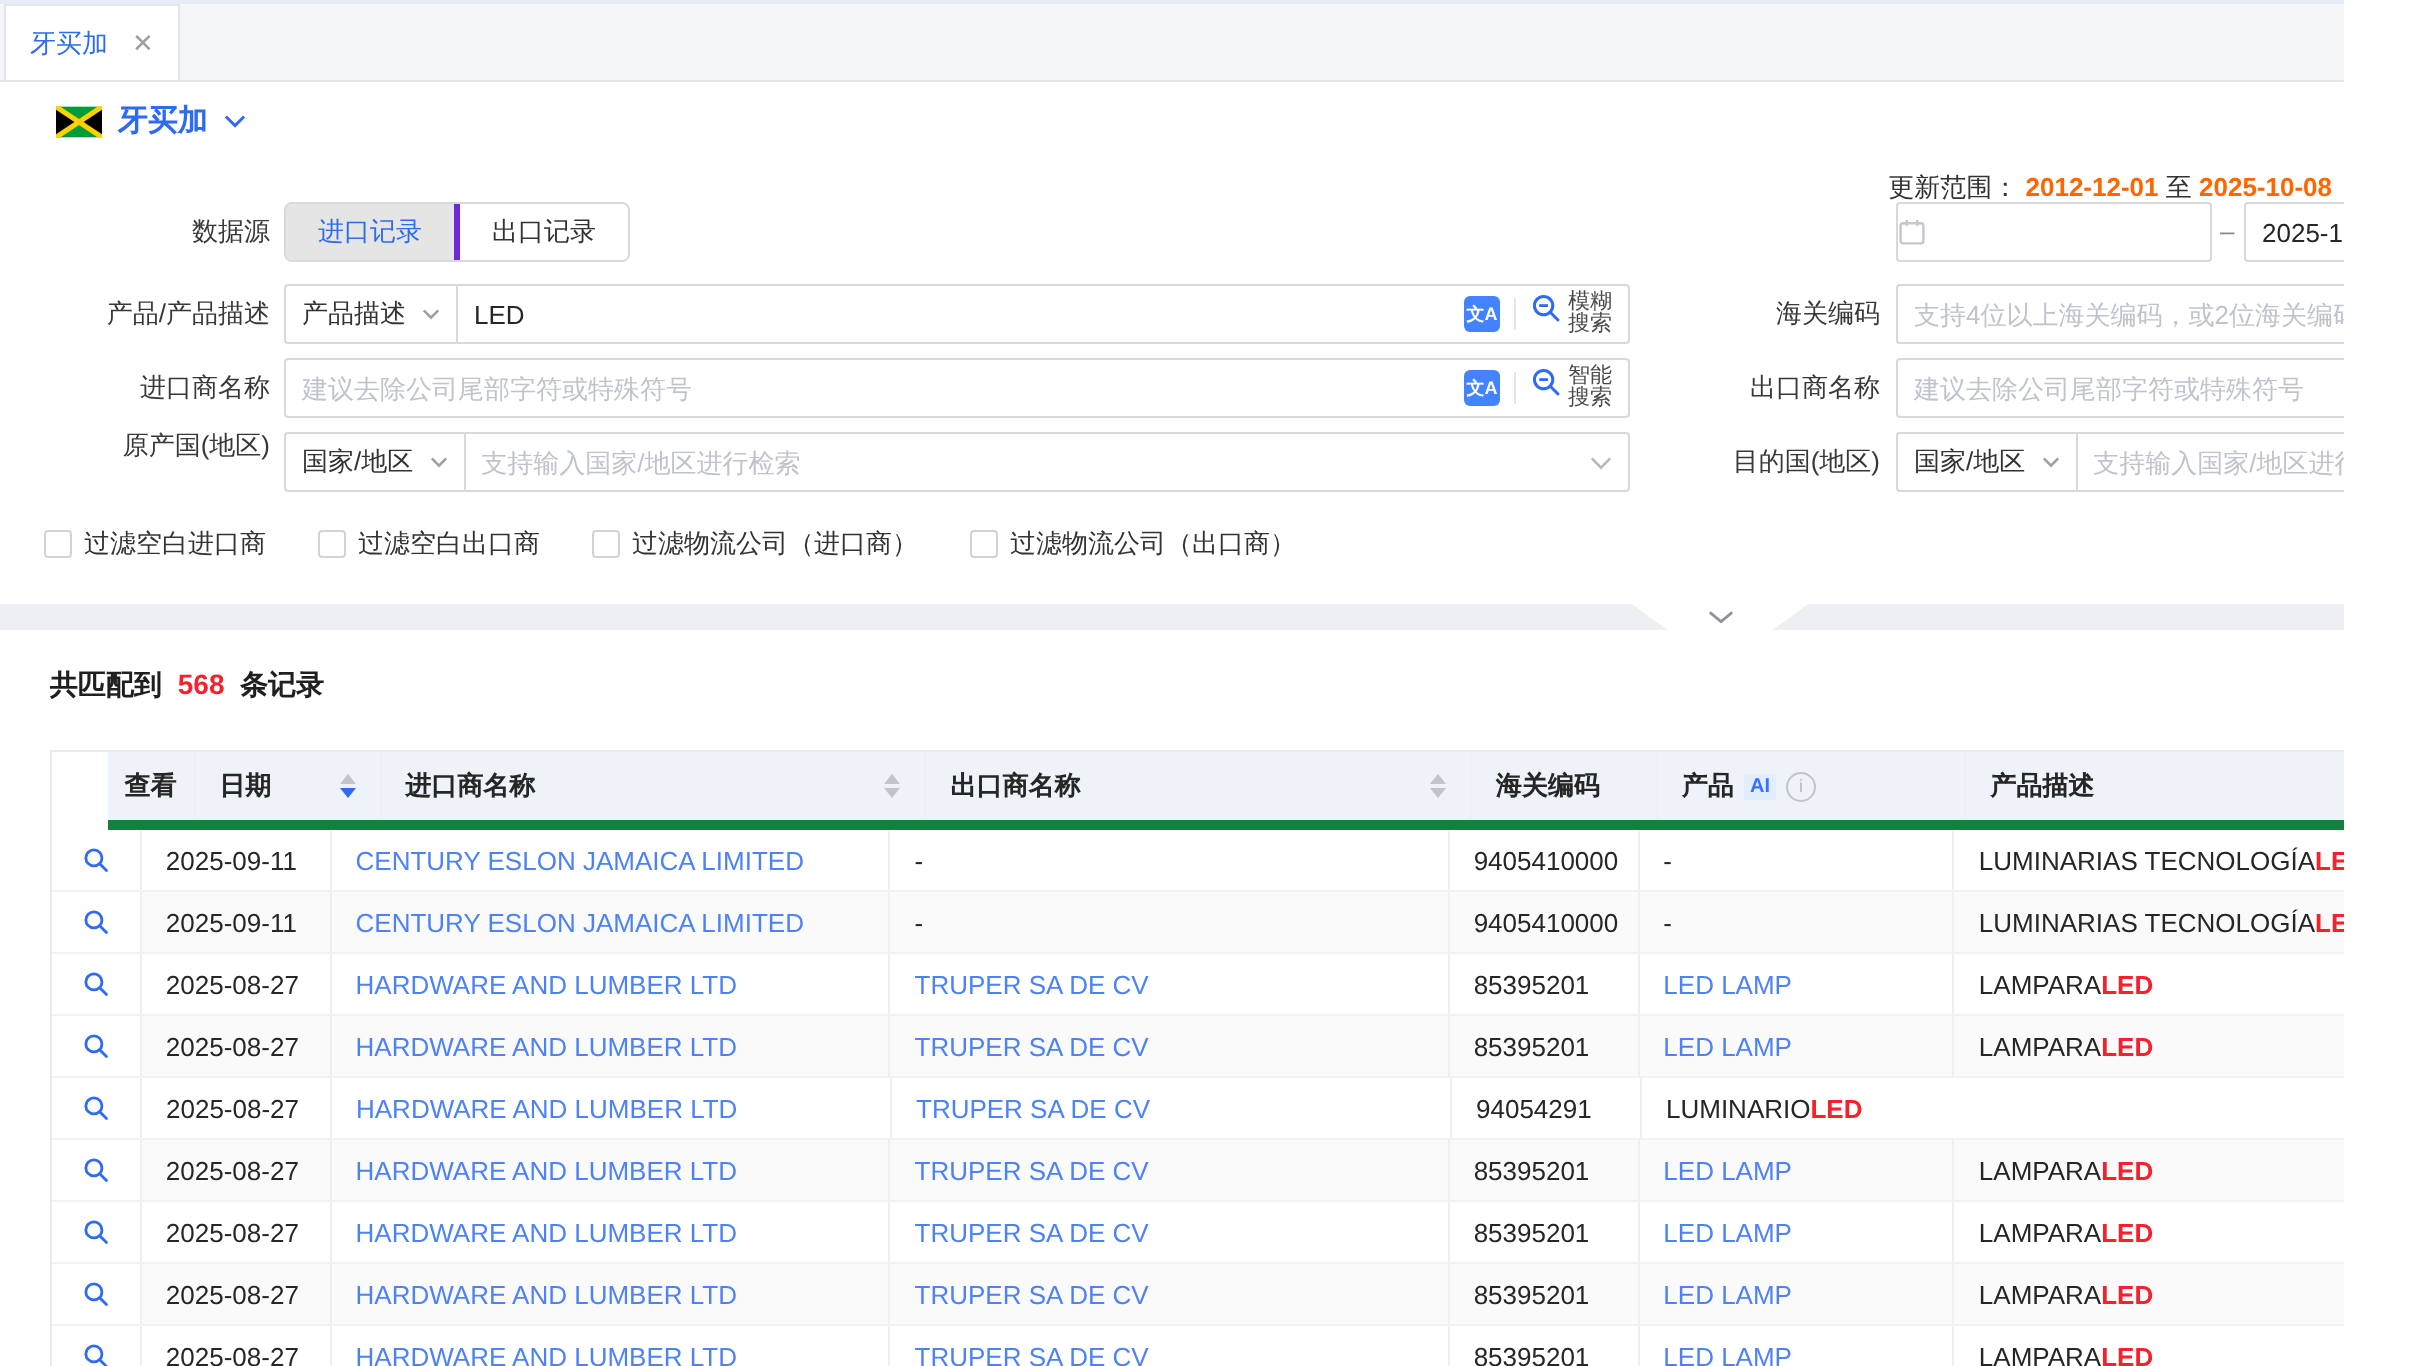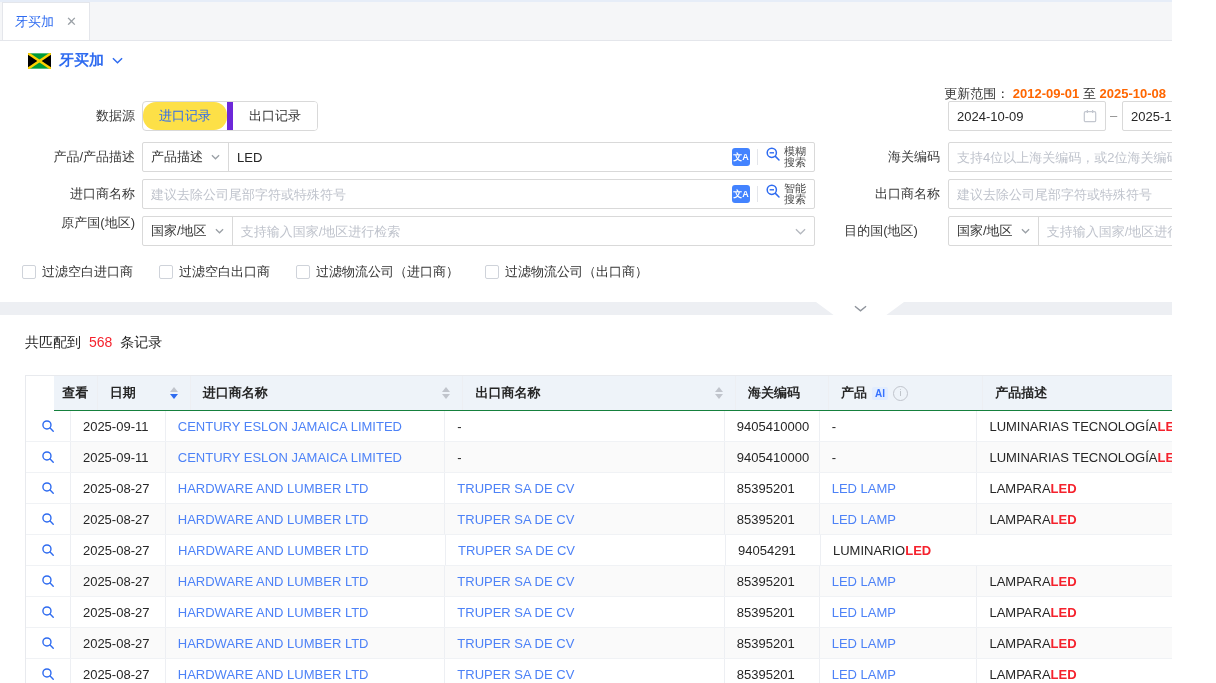--- a/index.html
+++ b/index.html
@@ -20,22 +20,22 @@
 
   
   .update-range{position:absolute;top:85px;right:6px;font-size:13px;color:#333;}
   .update-range .dt{color:#ff6600;font-weight:bold;}
 
   .flabel{position:absolute;left:0;width:135px;text-align:right;line-height:30px;color:#383838;}
   .rlabel{position:absolute;left:822px;width:118px;text-align:right;line-height:30px;color:#383838;}
 
   .toggle{position:absolute;left:142px;display:flex;height:30px;border:1px solid #d9d9d9;border-radius:4px;overflow:hidden;box-sizing:border-box;background:#fff;}
   .tg{padding:0 16px;line-height:28px;cursor:pointer;color:#333;background:#fff;}
-  .tg.active{background:#fde047;color:#2e6bf0;border-radius:13px;}
-  .tg + .tg{border-left:6px solid #6d28d9;}
+  .tg.active{background:#e5e5e5;color:#2e6bf0;}
+  .tg + .tg{border-left:3px solid #6d28d9;}
 
   .ibox{position:absolute;height:30px;border:1px solid #d9d9d9;border-radius:2px;box-sizing:border-box;background:#fff;
         display:flex;align-items:center;}
   .ibox input{border:none;outline:none;flex:1;min-width:0;height:26px;padding:0 8px;font-size:13px;color:#262626;background:transparent;font-family:"Liberation Sans",sans-serif;}
   .ibox input::placeholder{color:#bfc3cc;}
   .selpart{display:flex;align-items:center;justify-content:space-between;padding:0 8px;height:100%;box-sizing:border-box;
            border-right:1px solid #d9d9d9;color:#333;cursor:pointer;flex:0 0 auto;}
   .selpart .sel-txt{margin-right:8px;}
   .icon-cluster{display:flex;align-items:center;gap:7px;padding:0 8px 0 4px;flex:0 0 auto;}
   .trans-icon{width:18px;height:18px;border-radius:3px;background:#4383ff;color:#fff;font-size:9px;font-weight:bold;
@@ -52,27 +52,27 @@
   .cb-row{position:absolute;top:263px;left:22px;display:flex;gap:26px;align-items:center;}
   .cb{display:flex;align-items:center;gap:6px;cursor:pointer;text-align:center;}
   .cb .box{width:14px;height:14px;border:1px solid #cfd3da;border-radius:2px;background:#fff;box-sizing:border-box;}
   .cb-label{color:#333;}
 
   .collapse-strip{position:absolute;top:302px;left:0;right:0;height:13px;background:#edeff3;}
   .collapse-tab{position:absolute;top:302px;left:816px;width:88px;height:13px;background:#fff;
                 clip-path:polygon(0 0,100% 0,80% 100%,20% 100%);display:flex;align-items:center;justify-content:center;cursor:pointer;}
 
   
-  .summary{position:absolute;top:334px;left:25px;font-size:14px;font-weight:normal;color:#1f1f1f;}
+  .summary{position:absolute;top:334px;left:25px;font-size:14px;font-weight:bold;color:#1f1f1f;}
   .summary .cnt{color:#f5222d;margin:0 4px;}
 
   .table{position:absolute;top:375px;left:25px;width:1191px;border:1px solid #e8eaee;box-sizing:border-box;}
   .tr{display:flex;height:30px;background:#fff;border-bottom:1px solid #f0f2f5;}
   .tr.alt{background:#fafafa;}
-  .thead .tr{height:34px;background:#eef3f9;border-bottom:1px solid #15803d;margin-left:28px;}
+  .thead .tr{height:34px;background:#eef3f9;border-bottom:5px solid #15803d;margin-left:28px;}
   .td,.th{display:flex;align-items:center;padding:0 12px;box-sizing:border-box;border-right:1px solid #edeff3;
           white-space:nowrap;overflow:hidden;color:#262626;}
   .th{font-weight:bold;color:#262626;cursor:pointer;}
   .w0{width:45px;justify-content:center;padding:0;}
   .w1{width:95px;}
   .w2{width:280px;}
   .w3{width:280px;}
   .w4{width:95px;}
   .w5{width:158px;text-align:center;}
   .w6{width:238px;border-right:none;}
@@ -111,32 +111,31 @@
       <line x1="24" y1="0" x2="0" y2="16" stroke="#fed100" stroke-width="2.6"></line>
     </svg>
     <span class="country-name">牙买加</span>
     <svg width="11" height="7" viewBox="0 0 12 7">
       <polyline points="1,1 6,6 11,1" fill="none" stroke="#2e6bf0" stroke-width="1.6"></polyline>
     </svg>
   </div>
 
   <div class="update-range">
     <span>更新范围：</span>
-    <span class="dt">2012-09-01</span>
+    <span class="dt">2012-12-01</span>
     <span>至</span>
     <span class="dt">2025-10-08</span>
   </div>
 
   <div class="flabel" style="top:101px;">数据源</div>
   <div class="toggle" style="top:101px;">
     <span class="tg active">进口记录</span>
     <span class="tg">出口记录</span>
   </div>
   <div class="datebox" style="top:101px;left:948px;width:158px;">
-    <input value="2024-10-09" style="">
     <svg width="14" height="14" viewBox="0 0 16 16" style="margin-right:8px;flex:0 0 auto;">
       <rect x="1.5" y="3" width="13" height="11.5" rx="1.5" fill="none" stroke="#c3c7cf" stroke-width="1.4"></rect>
       <line x1="5" y1="1" x2="5" y2="4.5" stroke="#c3c7cf" stroke-width="1.4"></line>
       <line x1="11" y1="1" x2="11" y2="4.5" stroke="#c3c7cf" stroke-width="1.4"></line>
     </svg>
   </div>
   <div class="date-dash" style="top:101px;left:1110px;">–</div>
   <div class="datebox" style="top:101px;left:1122px;width:140px;">
     <input value="2025-10-08" style="">
   </div>
@@ -203,21 +202,21 @@
         <polyline points="1,1 5,5 9,1" fill="none" stroke="#9aa0a6" stroke-width="1.4"></polyline>
       </svg>
     </span>
     <input placeholder="支持输入国家/地区进行检索" style="">
     <span class="chev-end">
       <svg width="11" height="7" viewBox="0 0 12 7">
         <polyline points="1,1 6,6 11,1" fill="none" stroke="#b4b8bf" stroke-width="1.4"></polyline>
       </svg>
     </span>
   </div>
-  <div class="rlabel" style="top:216px;text-align:center;">目的国(地区)</div>
+  <div class="rlabel" style="top:216px;">目的国(地区)</div>
   <div class="ibox" style="top:216px;left:948px;width:320px;">
     <span class="selpart">
       <span class="sel-txt">国家/地区</span>
       <svg width="9" height="6" viewBox="0 0 10 6">
         <polyline points="1,1 5,5 9,1" fill="none" stroke="#9aa0a6" stroke-width="1.4"></polyline>
       </svg>
     </span>
     <input placeholder="支持输入国家/地区进行检索" style="">
   </div>
 

